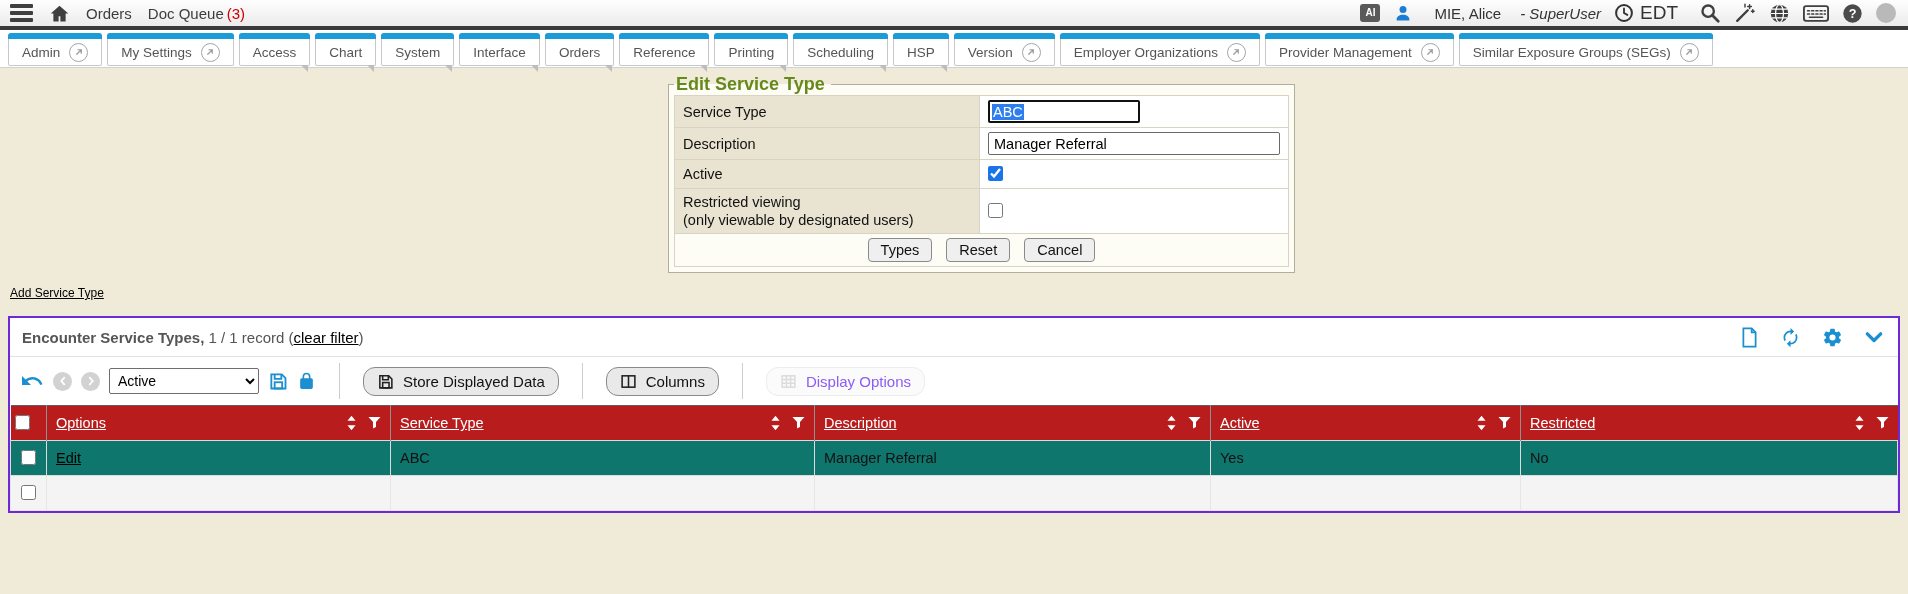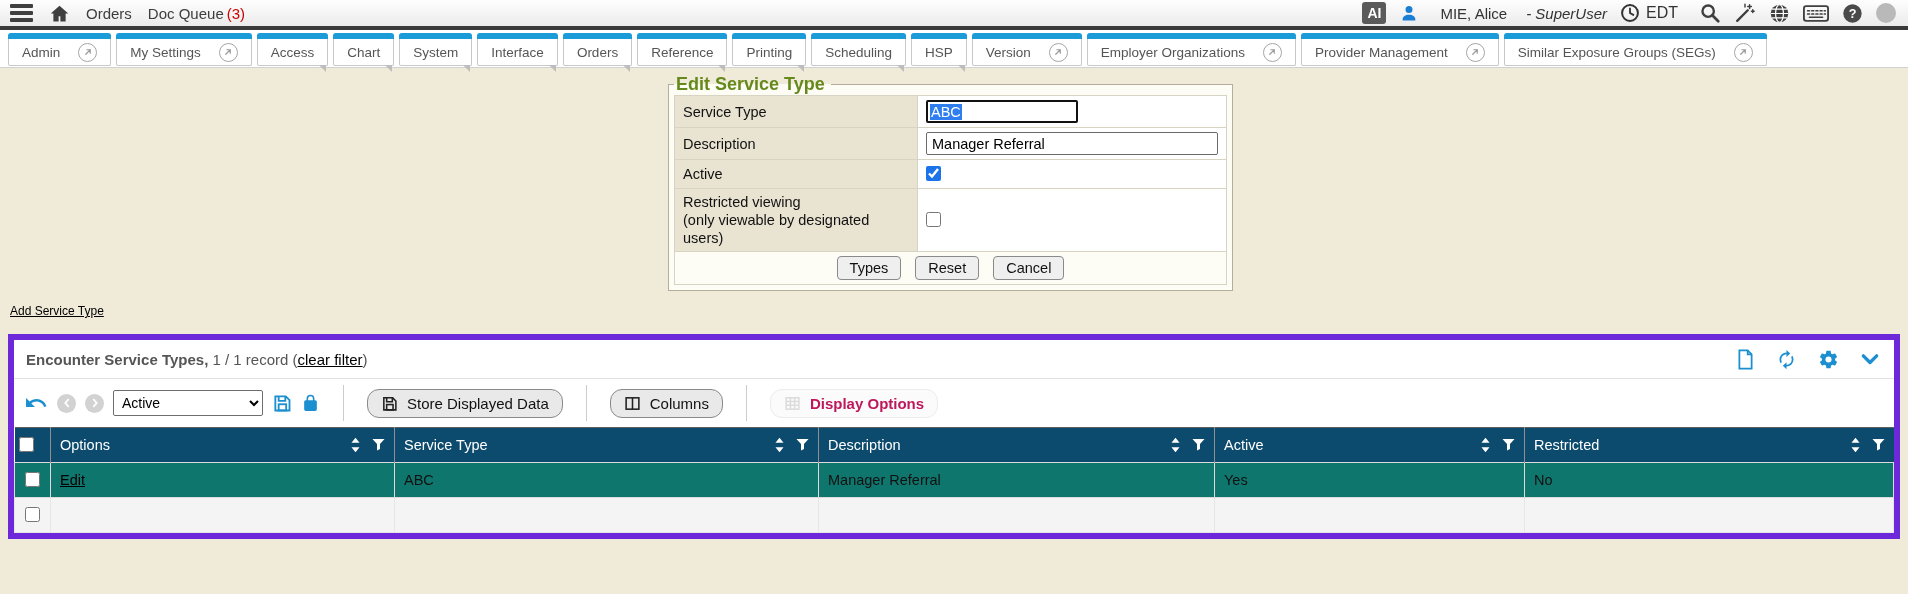--- a/index.html
+++ b/index.html
@@ -7,74 +7,74 @@
   .screen { width:1908px; height:594px; background:#f0ead9; overflow:hidden; position:relative; }
 
   
   .topbar { height:30px; background:linear-gradient(#fefefe,#ebebeb); border-bottom:4px solid #3a3a3a; display:flex; align-items:center; justify-content:space-between; padding:0 12px 0 10px; }
   .topbar-left { display:flex; align-items:center; gap:16px; }
   .ham { width:23px; display:flex; flex-direction:column; gap:3.5px; cursor:pointer; }
   .ham span { height:3.5px; background:#3f3f3f; border-radius:1px; }
   .nav-item { font-size:15px; color:#3d3d3d; }
   .count { color:#cc0000; margin-left:3px; }
   .topbar-right { display:flex; align-items:center; gap:13px; }
-  .ai-badge { background:#5a5a5a; color:#fff; font-weight:bold; font-size:14px; padding:4px 5px; border-radius:3px; line-height:1; }
+  .ai-badge { background:#5a5a5a; color:#fff; font-weight:bold; font-size:10px; padding:4px 5px; border-radius:3px; line-height:1; }
   .user-name { font-size:15px; color:#333;margin-left:8px; }
   .user-role { font-size:15px; color:#333; font-style:italic; margin-left:6px; }
-  .tz { font-size:16px; color:#333; margin-left:-7px; }
+  .tz { font-size:19px; color:#333; margin-left:-7px; }
   .icn { display:inline-flex; align-items:center; justify-content:center; }
   .gray-dot { width:20px; height:20px; border-radius:50%; background:#b9b9b9; }
 
   
   .tabbar { background:#fff; border-bottom:1px solid #d2d2d2; padding:3px 8px 0; display:flex; gap:5px; height:38px; align-items:flex-start; }
   .tab { position:relative; height:33px; border:1px solid #c9c9c9; border-top:none; border-radius:4px 4px 2px 2px; background:#fff; cursor:pointer; }
   .tab-blue { position:absolute; top:0; left:-1px; right:-1px; height:6px; background:#1b9cd8; border-radius:3px 3px 0 0; }
-  .tab-body { display:flex; align-items:center; gap:18px; padding:6px 13px 0; height:100%; }
+  .tab-body { display:flex; align-items:center; gap:9px; padding:6px 13px 0; height:100%; }
   .tab-label { font-size:13.5px; color:#555; white-space:nowrap; }
   .popout { width:19px; height:19px; border:1.5px solid #a5a5a5; border-radius:50%; display:inline-flex; align-items:center; justify-content:center; }
   .tab.fold::after { content:""; position:absolute; right:1px; bottom:-7px; width:0; height:0; border-top:7px solid #bdbdbd; border-left:7px solid transparent; }
 
   
   .toplinks { text-align:right; padding:32px 10px 0; font-size:14px; color:#000; }
   .toplinks a, .addlink a, .link { color:#000; text-decoration:underline; cursor:pointer; }
   .sep { margin:0 4px; }
 
-  fieldset.edit-form { margin:6px 0 0 668px; width:565px; border:1px solid #b3ae9c; background:#fdfcf5; padding:0 5px 5px; }
+  fieldset.edit-form { margin:6px 0 0 668px; width:627px; border:1px solid #b3ae9c; background:#fdfcf5; padding:0 5px 5px; }
   fieldset.edit-form legend { color:#66891c; font-weight:bold; font-size:18px; padding-right:6px; }
   .form-table { width:100%; border-collapse:collapse; font-size:14.5px; }
   .form-table td { border:1px solid #d8d4c3; padding:4px 8px; vertical-align:middle; }
   .form-table td.lbl { background:#e9e3d2; width:57%; color:#111; }
   .form-table td.val { background:#fff; }
   .lbl2 { line-height:1.25; }
   .focus-input { width:152px; height:23px; border:2px solid #111; border-radius:2px; background:#fff; display:flex; align-items:center; padding:0 2px; }
   .sel-text { background:#2e7ef0; color:#fff; font-size:14.5px; padding:0 1px; }
   .txt-input { width:292px; height:23px; border:1px solid #6a6a6a; border-radius:2px; font-size:14.5px; padding:0 5px; font-family:"Liberation Sans",sans-serif; }
   input[type="checkbox"] { width:15px; height:15px; accent-color:#1a73e8; margin:2px 0; }
   .btn-row { text-align:center; background:#fdfcf5; padding:9px 0 3px; }
   .frm-btn { font-size:14.5px; padding:3px 12px; background:#efefef; border:1px solid #8a8a8a; border-radius:4px; margin:0 5px; color:#111; cursor:pointer; font-family:"Liberation Sans",sans-serif; }
 
   .addlink { padding:13px 10px 0; font-size:12px; }
 
   
-  .panel { margin:16px 8px 0; background:#fff; border:6px solid #6d28d9; }
+  .panel { margin:16px 8px 0; background:#fff; border:2px solid #6d28d9; }
   .panel-header { display:flex; justify-content:space-between; align-items:center; padding:9px 14px 8px 12px; }
   .panel-title { font-size:15px; color:#555; }
   .panel-title b { font-weight:bold; }
   .panel-icons { display:flex; align-items:center; gap:21px; }
   .panel-icons .icn { cursor:pointer; }
 
   .toolbar { border-top:1px solid #e2e2e2; display:flex; align-items:center; padding:6px 10px; gap:9px; }
   .pager-circle { width:19px; height:19px; border-radius:50%; background:#d2d2d2; display:inline-flex; align-items:center; justify-content:center; }
   .filter-select { width:150px; height:26px; font-size:14px; border:1px solid #6e6e6e; border-radius:2px; background:#fff; padding:0 4px; font-family:"Liberation Sans",sans-serif; }
   .tb-divider { width:1px; height:36px; background:#ccc; margin:0 14px; }
   .tb-btn { display:inline-flex; align-items:center; gap:9px; font-size:15px; background:#e9e9e9; border:1px solid #8a8a8a; border-radius:12px; padding:5px 13px; color:#111; cursor:pointer; font-family:"Liberation Sans",sans-serif; }
-  .tb-btn.disabled { background:#fbfbfb; border-color:#ececec; color:#be185d; cursor:default;font-weight:bold; }
+  .tb-btn.disabled { background:#fbfbfb; border-color:#ececec; color:#8b5cf6; cursor:default; }
 
   table.grid { width:100%; border-collapse:collapse; table-layout:fixed; font-size:14.5px; }
-  .grid thead th { background:#0c4a6e; color:#fff; font-weight:normal; text-align:left; padding:8px 9px; border-right:1px solid #8f8f8f; border-top:1px solid #5f5f5f; position:relative; white-space:nowrap; overflow:hidden; }
+  .grid thead th { background:#b91c1c; color:#fff; font-weight:normal; text-align:left; padding:8px 9px; border-right:1px solid #8f8f8f; border-top:1px solid #5f5f5f; position:relative; white-space:nowrap; overflow:hidden;text-decoration:underline; }
   .grid thead th:last-child { border-right:none; }
   .hdr-controls { position:absolute; right:9px; top:50%; transform:translateY(-50%); display:flex; gap:11px; align-items:center; }
   .grid tbody td { border:1px solid #dcdcdc; padding:7px 9px; color:#111; background:#0f766e; white-space:nowrap; overflow:hidden; }
   .grid tbody tr.alt td { background:#f4f4f4; border-color:#e6e6e6; padding-top:5px; padding-bottom:5px; }
   .cellchk { text-align:center; padding:7px 4px !important; }
 
   svg { display:block; }
 </style>
 </head>
 <body>

